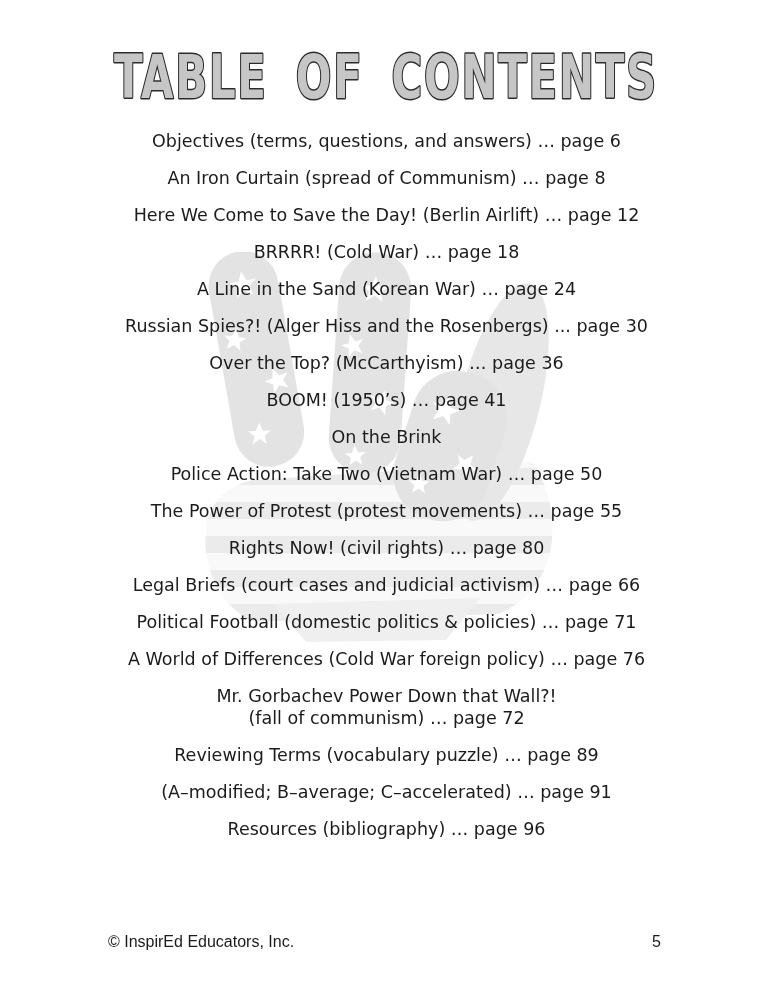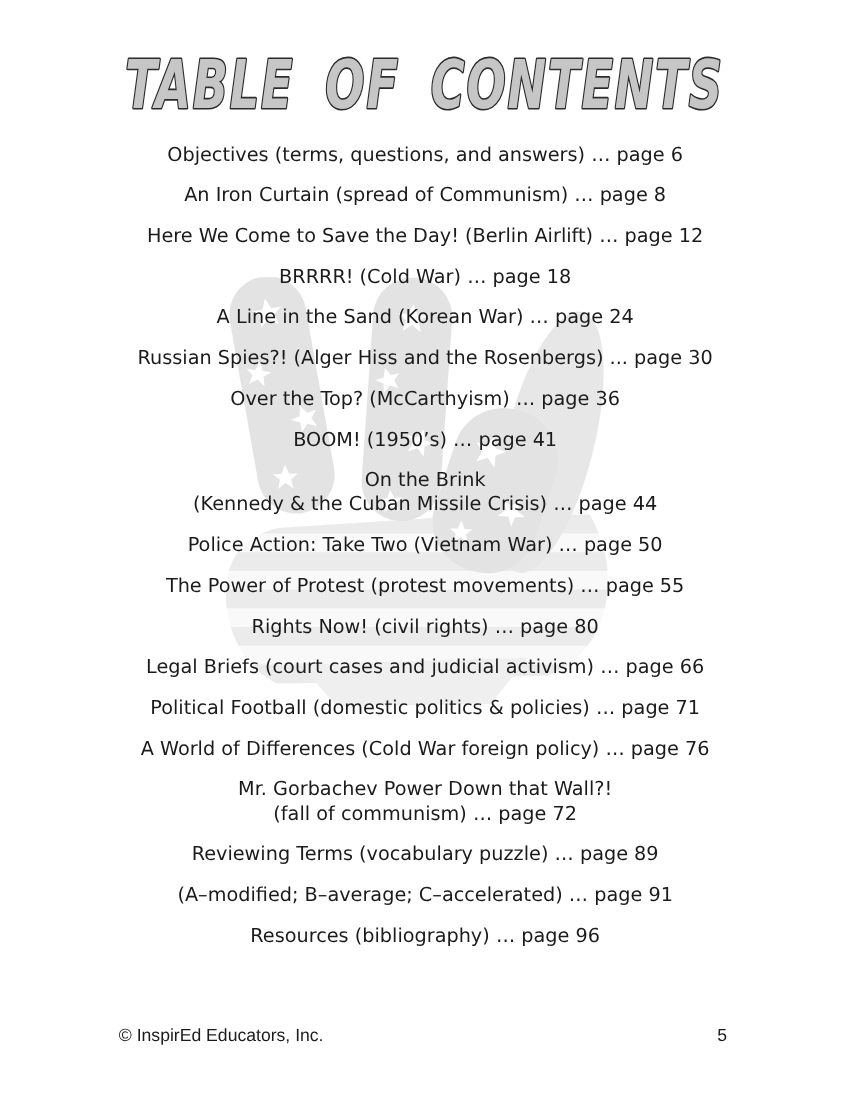--- a/index.html
+++ b/index.html
@@ -20,21 +20,20 @@
     background: #ffffff;
   }
   
   .title-wrap {
     position: absolute;
     top: 40px;
     left: 0;
     width: 671px;
     height: 80px;
     z-index: 3;
-    font-style: italic;
   }
   .title-text {
     font-family: "DejaVu Sans", sans-serif;
     font-weight: bold;
     font-size: 50px;
     fill: #c6c6c6;
     stroke: #2b2b2b;
     stroke-width: 2.4px;
     stroke-linejoin: round;
     paint-order: stroke;
@@ -156,21 +155,20 @@
         <div class="toc-line">Russian Spies?! (Alger Hiss and the Rosenbergs) ... page 30</div>
       </div>
       <div class="toc-entry">
         <div class="toc-line">Over the Top? (McCarthyism) … page 36</div>
       </div>
       <div class="toc-entry">
         <div class="toc-line">BOOM! (1950’s) … page 41</div>
       </div>
       <div class="toc-entry">
         <div class="toc-line">On the Brink</div>
-        <div class="toc-line">(Kennedy &amp; the Cuban Missile Crisis) … page 44</div>
       </div>
       <div class="toc-entry">
         <div class="toc-line">Police Action: Take Two (Vietnam War) … page 50</div>
       </div>
       <div class="toc-entry">
         <div class="toc-line">The Power of Protest (protest movements) … page 55</div>
       </div>
       <div class="toc-entry">
         <div class="toc-line">Rights Now! (civil rights) … page 80</div>
       </div>

